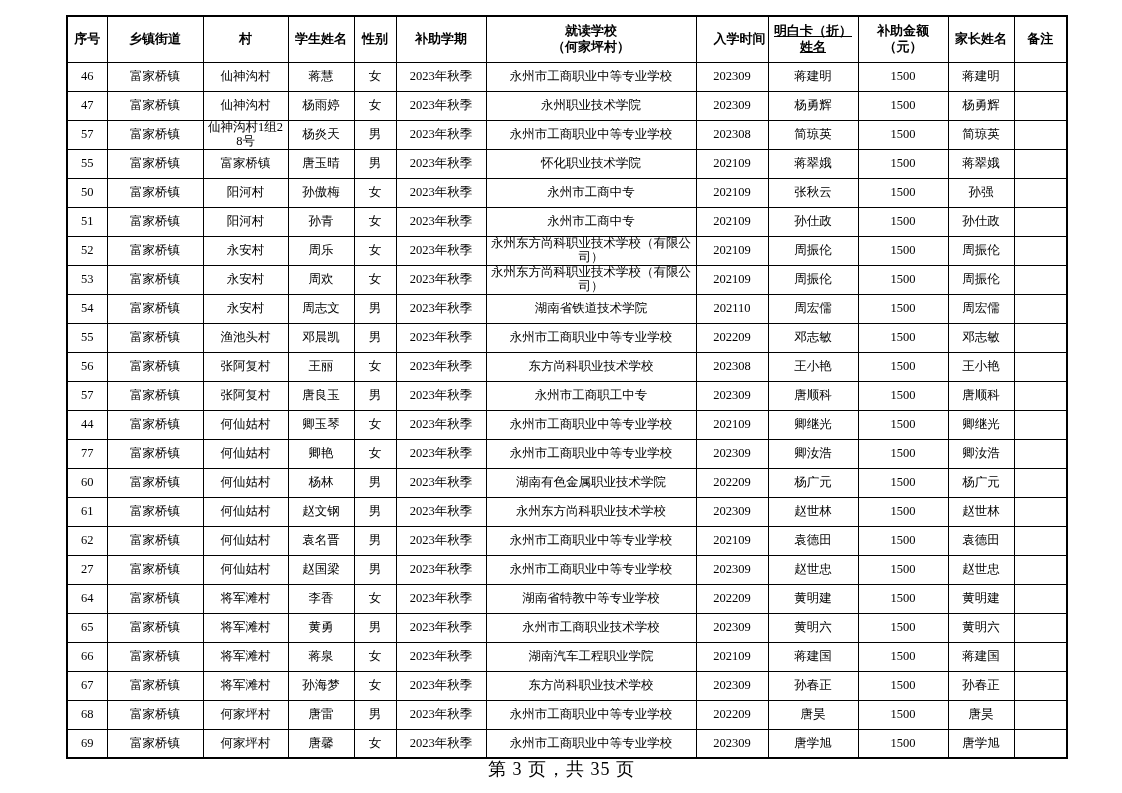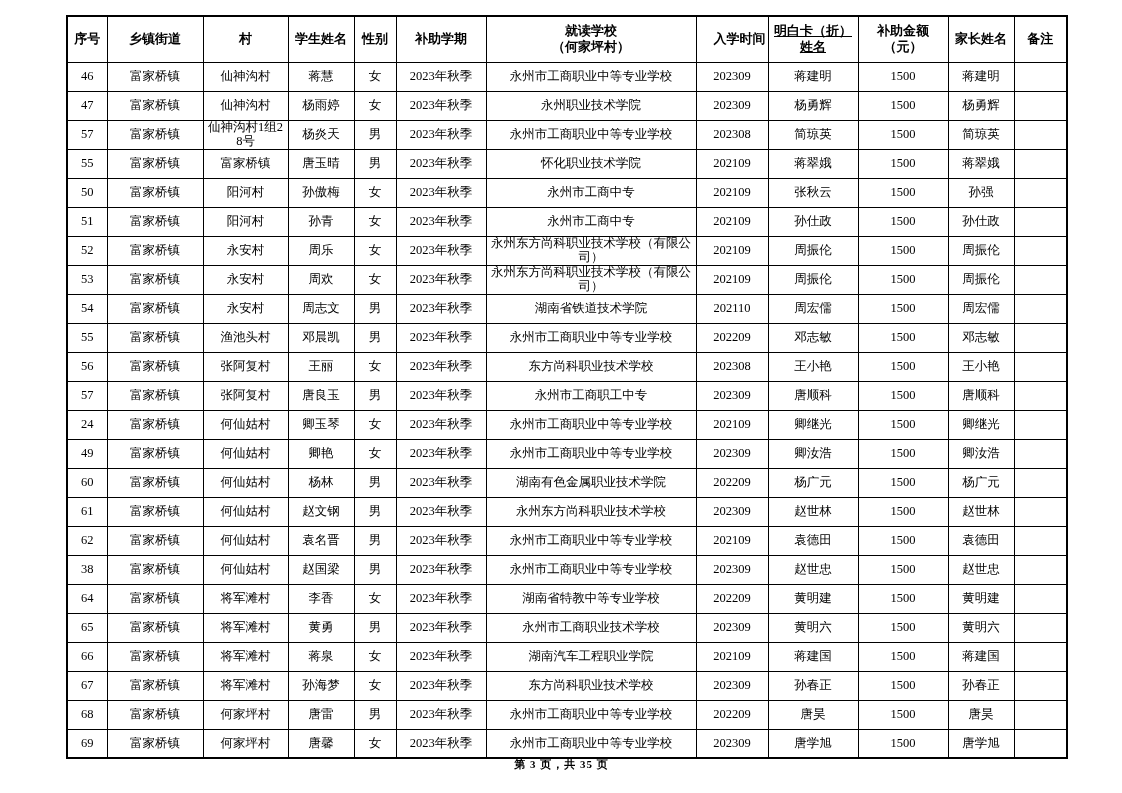--- a/index.html
+++ b/index.html
@@ -52,24 +52,23 @@
     overflow: hidden;
     line-height: 13.5px;
     word-break: break-all;
   }
   .footer {
     position: absolute;
     left: 66px;
     top: 757px;
     width: 991px;
     text-align: center;
-    font-size: 11px;
+    font-size: 18px;
     letter-spacing: 1px;
     font-family: "Liberation Serif", "DejaVu Serif", serif;
-    font-weight: bold;
   }
 </style>
 </head>
 <body>
 
 <div class="page">
   <table class="subsidy">
     <thead>
       <tr id="header-row">
           <th style="width: 40px;">序号</th>
@@ -541,21 +540,21 @@
           </td>
           <td>
             <div class="cellwrap">唐顺科</div>
           </td>
           <td>
             <div class="cellwrap"></div>
           </td>
         </tr>
         <tr>
           <td>
-            <div class="cellwrap">24</div>
+            <div class="cellwrap">44</div>
           </td>
           <td>
             <div class="cellwrap">富家桥镇</div>
           </td>
           <td>
             <div class="cellwrap">何仙姑村</div>
           </td>
           <td>
             <div class="cellwrap">卿玉琴</div>
           </td>
@@ -579,21 +578,21 @@
           </td>
           <td>
             <div class="cellwrap">卿继光</div>
           </td>
           <td>
             <div class="cellwrap"></div>
           </td>
         </tr>
         <tr>
           <td>
-            <div class="cellwrap">49</div>
+            <div class="cellwrap">77</div>
           </td>
           <td>
             <div class="cellwrap">富家桥镇</div>
           </td>
           <td>
             <div class="cellwrap">何仙姑村</div>
           </td>
           <td>
             <div class="cellwrap">卿艳</div>
           </td>
@@ -731,21 +730,21 @@
           </td>
           <td>
             <div class="cellwrap">袁德田</div>
           </td>
           <td>
             <div class="cellwrap"></div>
           </td>
         </tr>
         <tr>
           <td>
-            <div class="cellwrap">38</div>
+            <div class="cellwrap">27</div>
           </td>
           <td>
             <div class="cellwrap">富家桥镇</div>
           </td>
           <td>
             <div class="cellwrap">何仙姑村</div>
           </td>
           <td>
             <div class="cellwrap">赵国梁</div>
           </td>

